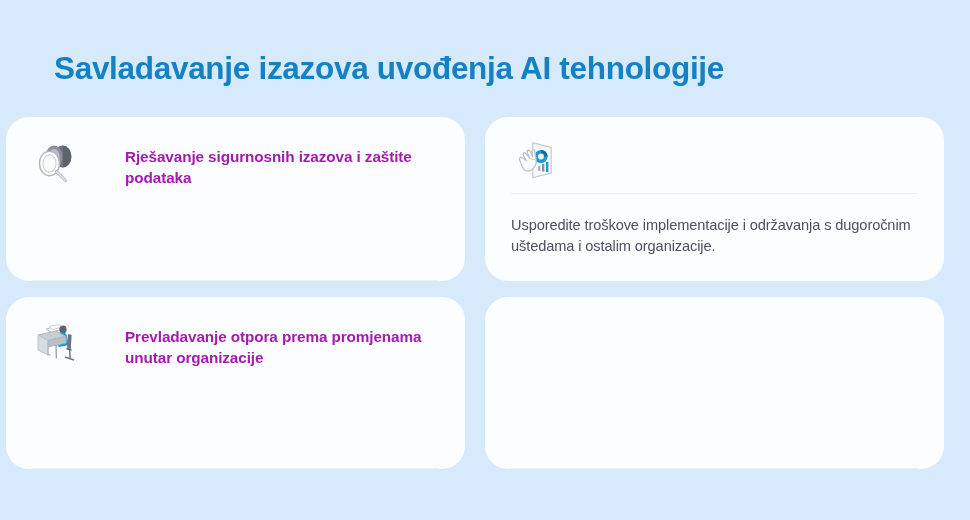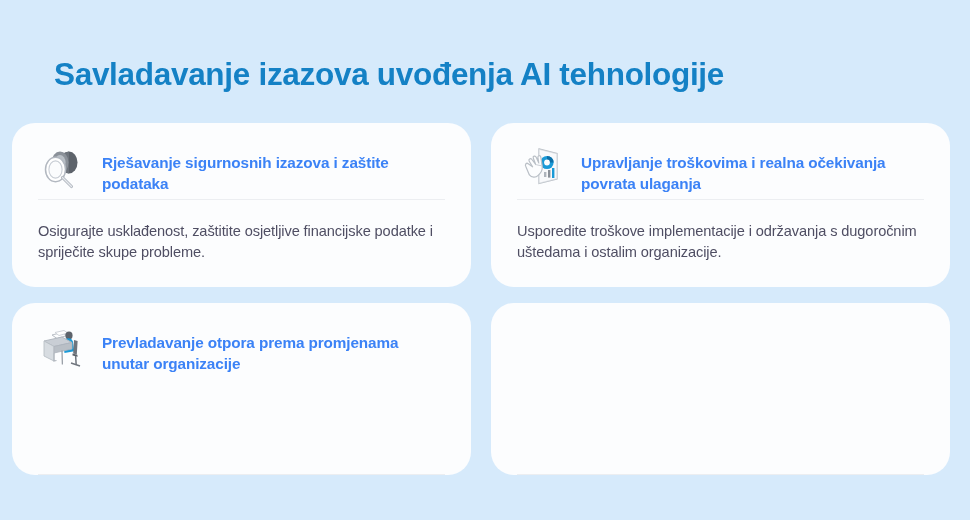--- a/index.html
+++ b/index.html
@@ -12,21 +12,21 @@
   body {
     background: #d6eafb;
     font-family: "Liberation Sans", sans-serif;
     overflow: hidden;
   }
 
   #infographic {
     position: relative;
     width: 778px;
     height: 520px;
-    padding: 12px;
+    padding: 6px;
   }
 
   
   .page-title {
     text-align: center;
     color: #1481c5;
     font-size: 31.5px;
     font-weight: 700;
     letter-spacing: -0.3px;
     line-height: 1.2;
@@ -66,26 +66,27 @@
   .card-icon {
     flex: 0 0 auto;
     width: 50px;
     height: 48px;
     display: block;
     margin-top: -2px;
   }
   .card-icon svg { display: block; width: 50px; height: 48px; }
 
   .card-title {
-    color: #3b82f6;
+    color: #a21caf;
     font-size: 15.3px;
     font-weight: 700;
     line-height: 1.38;
     letter-spacing: -0.1px;
     padding-top: 5px;
+    margin-left: 29px;
   }
 
   .divider {
     height: 1px;
     background: #eceef1;
     margin-top: auto;
     flex: 0 0 1px;
   }
 
   .card-body {
@@ -125,21 +126,20 @@
             <ellipse cx="17.5" cy="24.5" rx="6.6" ry="8.6" fill="#fbfcfd" stroke="#c9ced5" stroke-width="1.1"></ellipse>
 
             <path d="M24.5 32.5 L33.5 41.5" stroke="#b2b8c0" stroke-width="3.1" stroke-linecap="round"></path>
             <path d="M24.5 32.5 L33.5 41.5" stroke="#e7eaee" stroke-width="1.2" stroke-linecap="round"></path>
           </svg>
         </span>
         <span class="card-title">Rješavanje sigurnosnih izazova i zaštite podataka</span>
       </div>
       <div class="spacer"></div>
       <div class="divider"></div>
-      <p class="card-body">Osigurajte usklađenost, zaštitite osjetljive financijske podatke i spriječite skupe probleme.</p>
     </div>
 
     <div class="card">
       <div class="card-head">
         <span class="card-icon">
           <svg viewBox="0 0 50 48">
 
             <path d="M22 4 L40 8.5 L40 34 L22 38.5 Z" fill="#fcfdfe" stroke="#b9bfc6" stroke-width="1.3"></path>
             <path d="M22 4 L40 8.5 L40 34 L22 38.5 Z" fill="#f4f6f8" opacity="0.55"></path>
 
@@ -150,21 +150,20 @@
             <rect x="27" y="27" width="2.4" height="5" fill="#aeb4bc"></rect>
             <rect x="31" y="25" width="2.4" height="7.6" fill="#8b9199"></rect>
             <rect x="35" y="23" width="2.4" height="10" fill="#1a9ad7"></rect>
 
             <path d="M9 22 c-1.6-2.4 0.4-4.6 2.2-3.3 l4.4 3.1 -3.4-5.6 c-1.1-1.9 1.3-3.5 2.7-1.7 l3.8 5
                      -2.4-6.2 c-0.8-2.1 1.9-3.2 2.9-1.1 l2.6 5.8 -0.9-5.4 c-0.3-2.2 2.5-2.6 2.9-0.4
                      l1.3 8.2 c0.5 3.3 -0.3 6.2 -2.3 8.3 l-1.6 1.7 c-2.5 2.6 -6.6 2.4 -8.8 -0.5 Z" fill="#fcfdfe" stroke="#b9bfc6" stroke-width="1.2" stroke-linejoin="round"></path>
             <path d="M19.6 19.8 l4.6 0.9" stroke="#c9ced5" stroke-width="1" stroke-linecap="round"></path>
           </svg>
         </span>
-        <span class="card-title">Upravljanje troškovima i realna očekivanja povrata ulaganja</span>
       </div>
       <div class="spacer"></div>
       <div class="divider"></div>
       <p class="card-body">Usporedite troškove implementacije i održavanja s dugoročnim uštedama i ostalim organizacije.</p>
     </div>
 
     <div class="card">
       <div class="card-head">
         <span class="card-icon">
           <svg viewBox="0 0 50 48">

